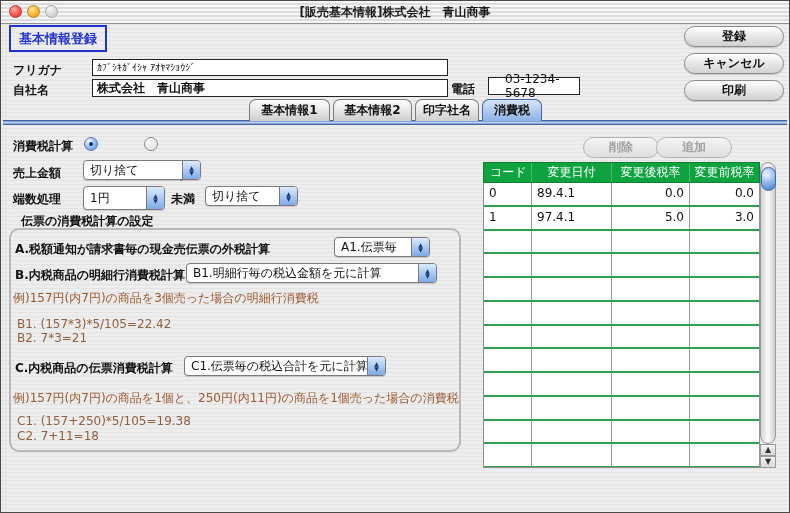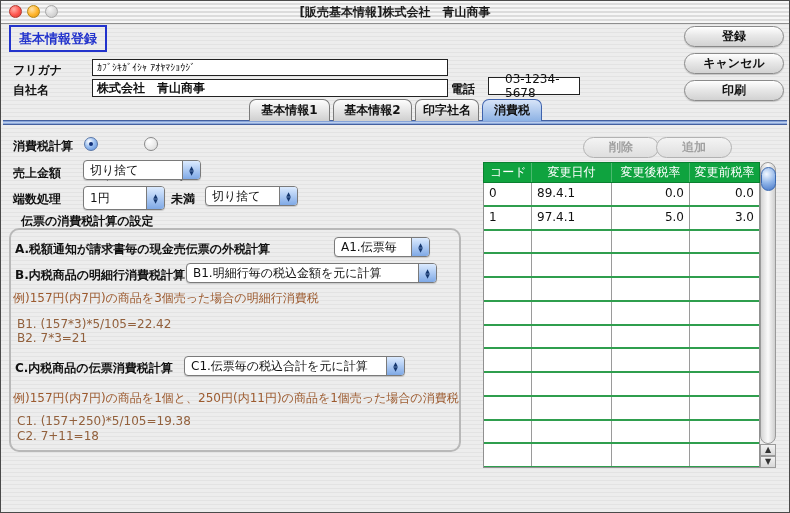--- a/index.html
+++ b/index.html
@@ -96,21 +96,21 @@
   #lbl-row-a{left:14px;top:240px}
   #pop-row-a{left:333px;top:236px;width:96px;height:20px;}
   #lbl-row-b{left:14px;top:266px}
   #pop-row-b{left:185px;top:262px;width:251px;height:20px;}
   .example-text{position:absolute;font-size:12px;color:#9c5a2e;}
   #example-b{left:12px;top:289px}
   .formula-text{position:absolute;font-size:12px;color:#92603c;}
   #formula-b1{left:16px;top:316px}
   #formula-b2{left:16px;top:330px}
   #lbl-row-c{left:14px;top:359px}
-  #pop-row-c{left:183px;top:355px;width:221px;height:20px;}
+  #pop-row-c{left:183px;top:355px;width:202px;height:20px;}
   #example-c{left:12px;top:389px}
   #formula-c1{left:16px;top:413px}
   #formula-c2{left:16px;top:428px}
   
   .pill-btn.disabled{
     left:auto;background:linear-gradient(#f4f4f4,#dedede);border-color:#b2b2b2;color:#a0a0a0;box-shadow:none;
   }
   #btn-delete{left:582px;top:136px;width:76px;height:21px}
   #btn-add{left:655px;top:136px;width:76px;height:21px}
   

